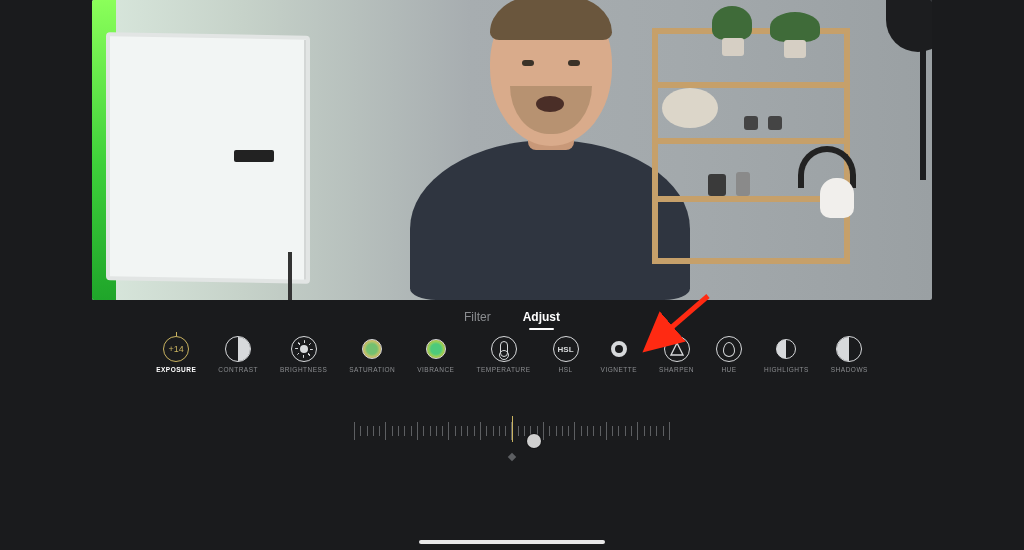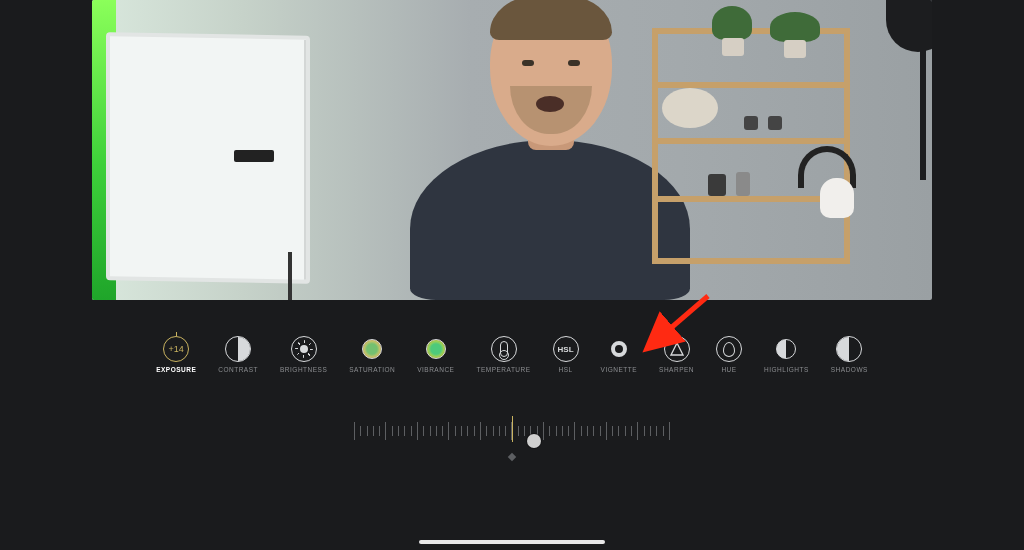--- a/index.html
+++ b/index.html
@@ -122,20 +122,24 @@
       <div class="bust"></div>
       <div class="small" style="left:56px;top:146px;width:18px;height:22px;background:#3a3a3a;"></div>
       <div class="small" style="left:84px;top:144px;width:14px;height:24px;background:#8a8a8a;"></div>
     </div>
     <div class="lamp">
       <div class="shade"></div>
         <div class="stem"></div>
     </div>
   </div>
 
+  <div class="tabs">
+    <div class="tab">Filter</div>
+    <div class="tab active">Adjust</div>
+  </div>
 
   <div class="adjrow">
     <div class="adj active">
       <div class="circ">
           <span>+14</span>
         </div>
       <div class="lbl">EXPOSURE</div>
     </div>
     <div class="adj">
       <div class="circ">

